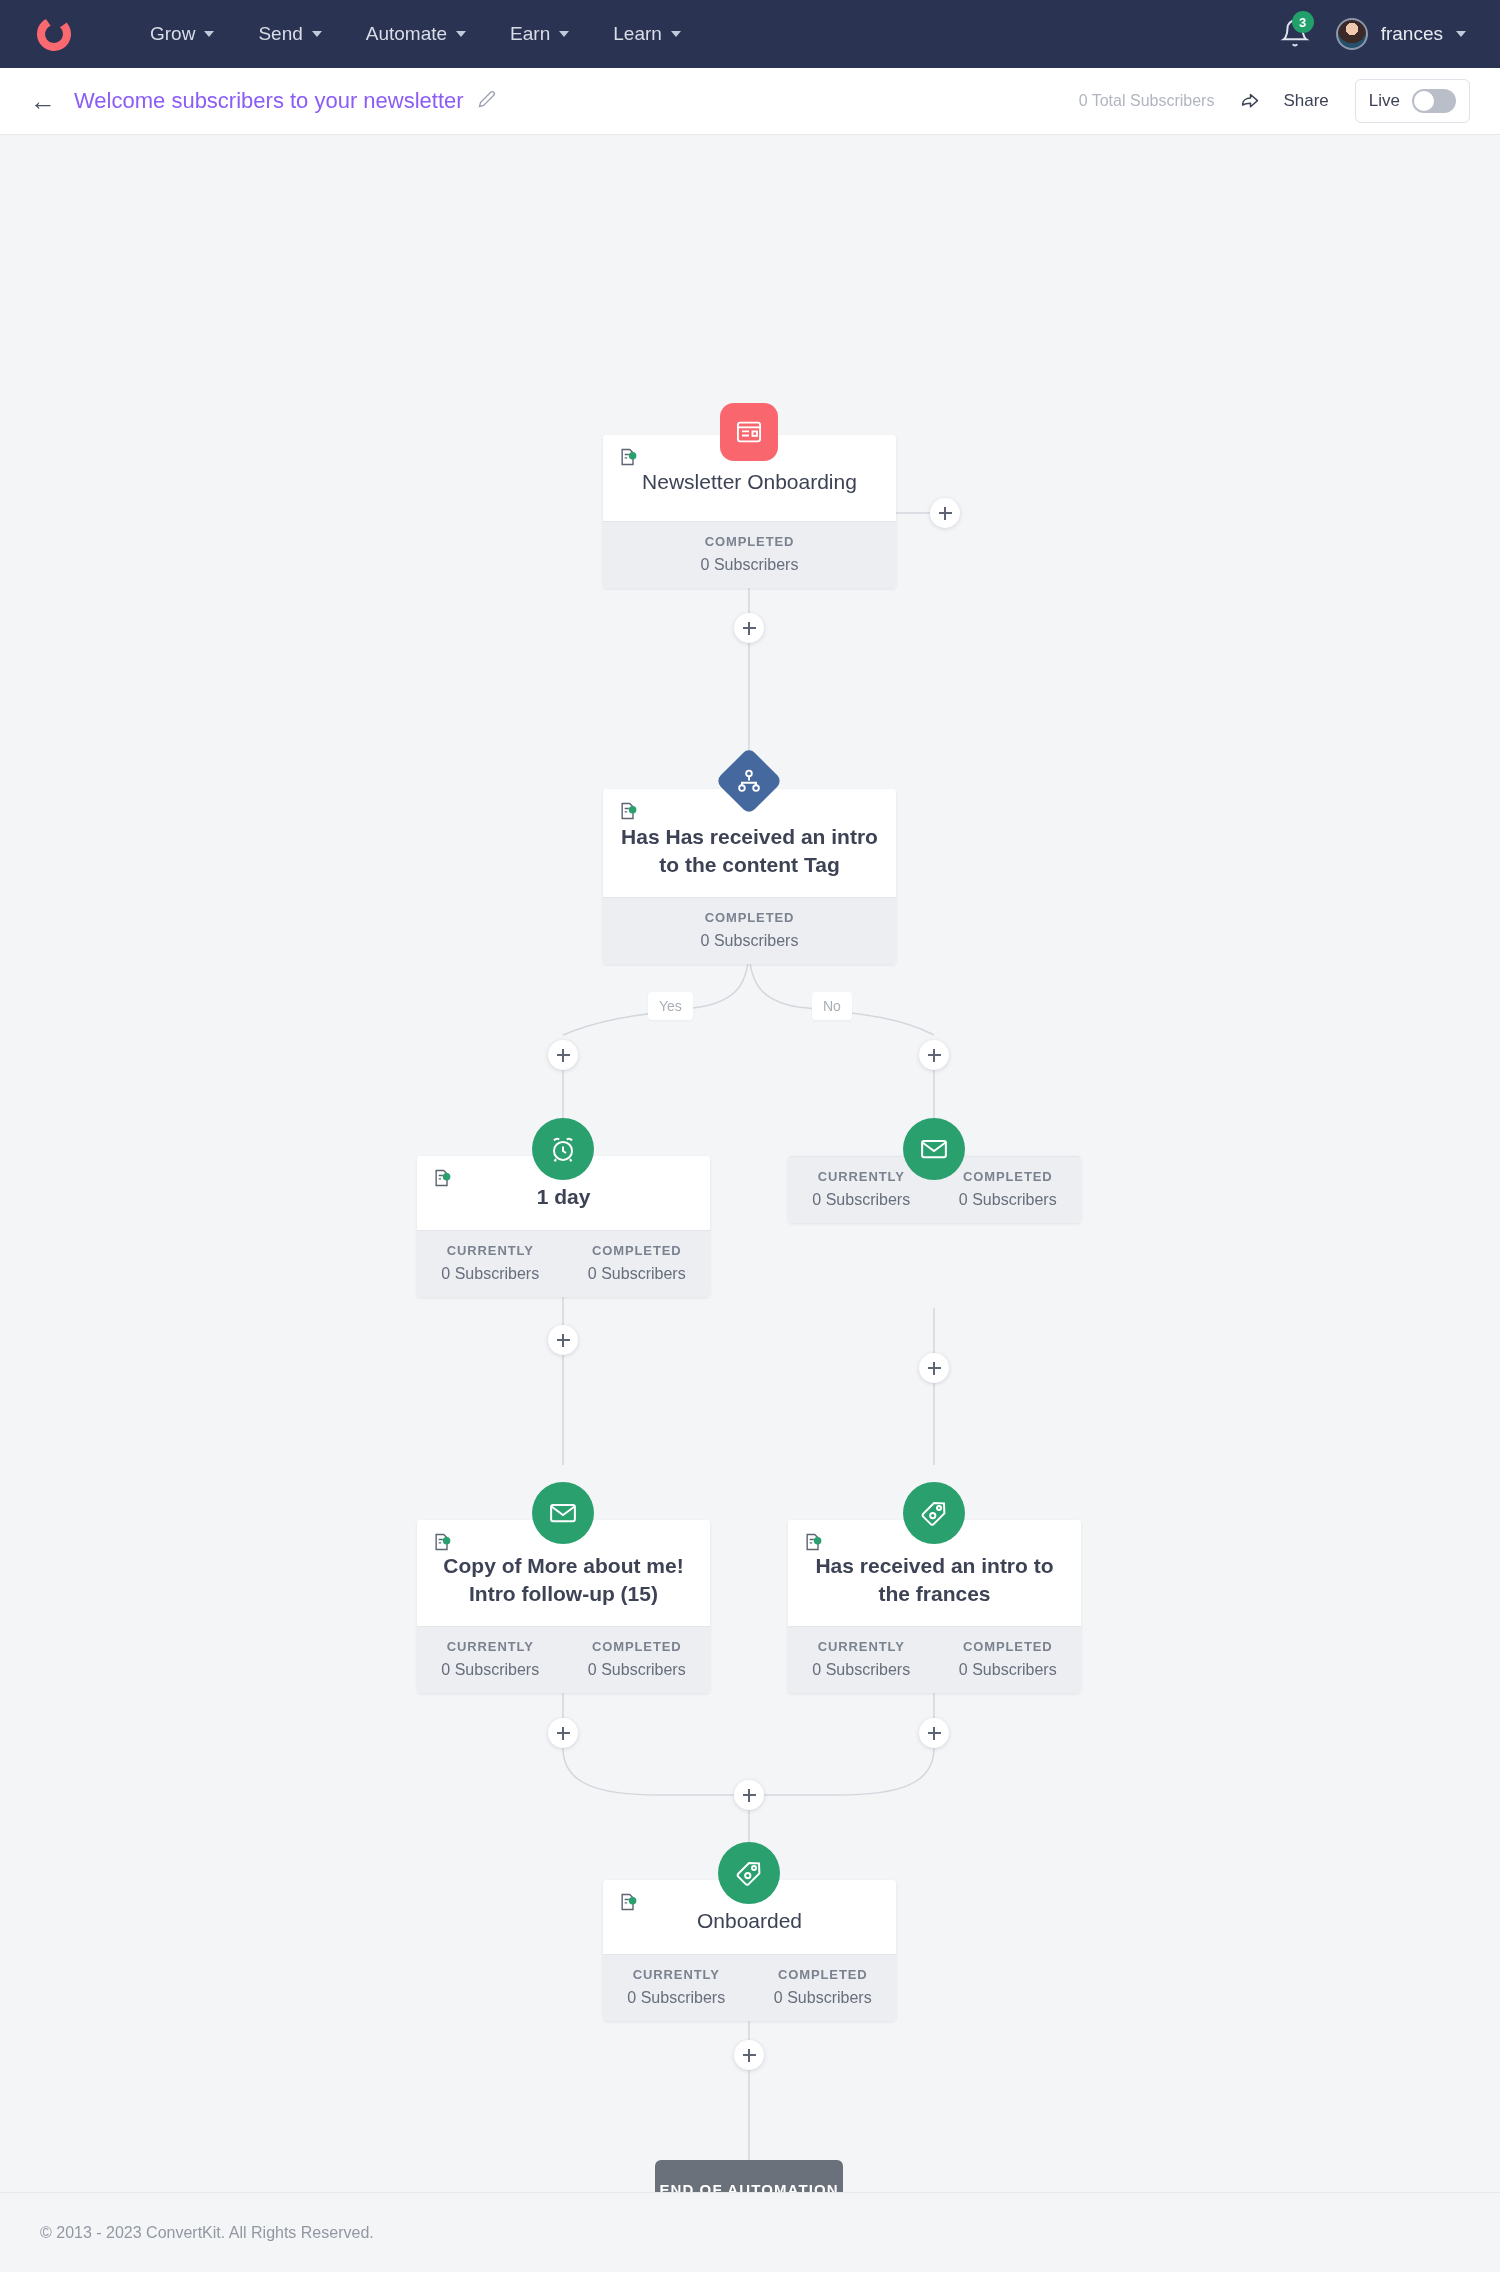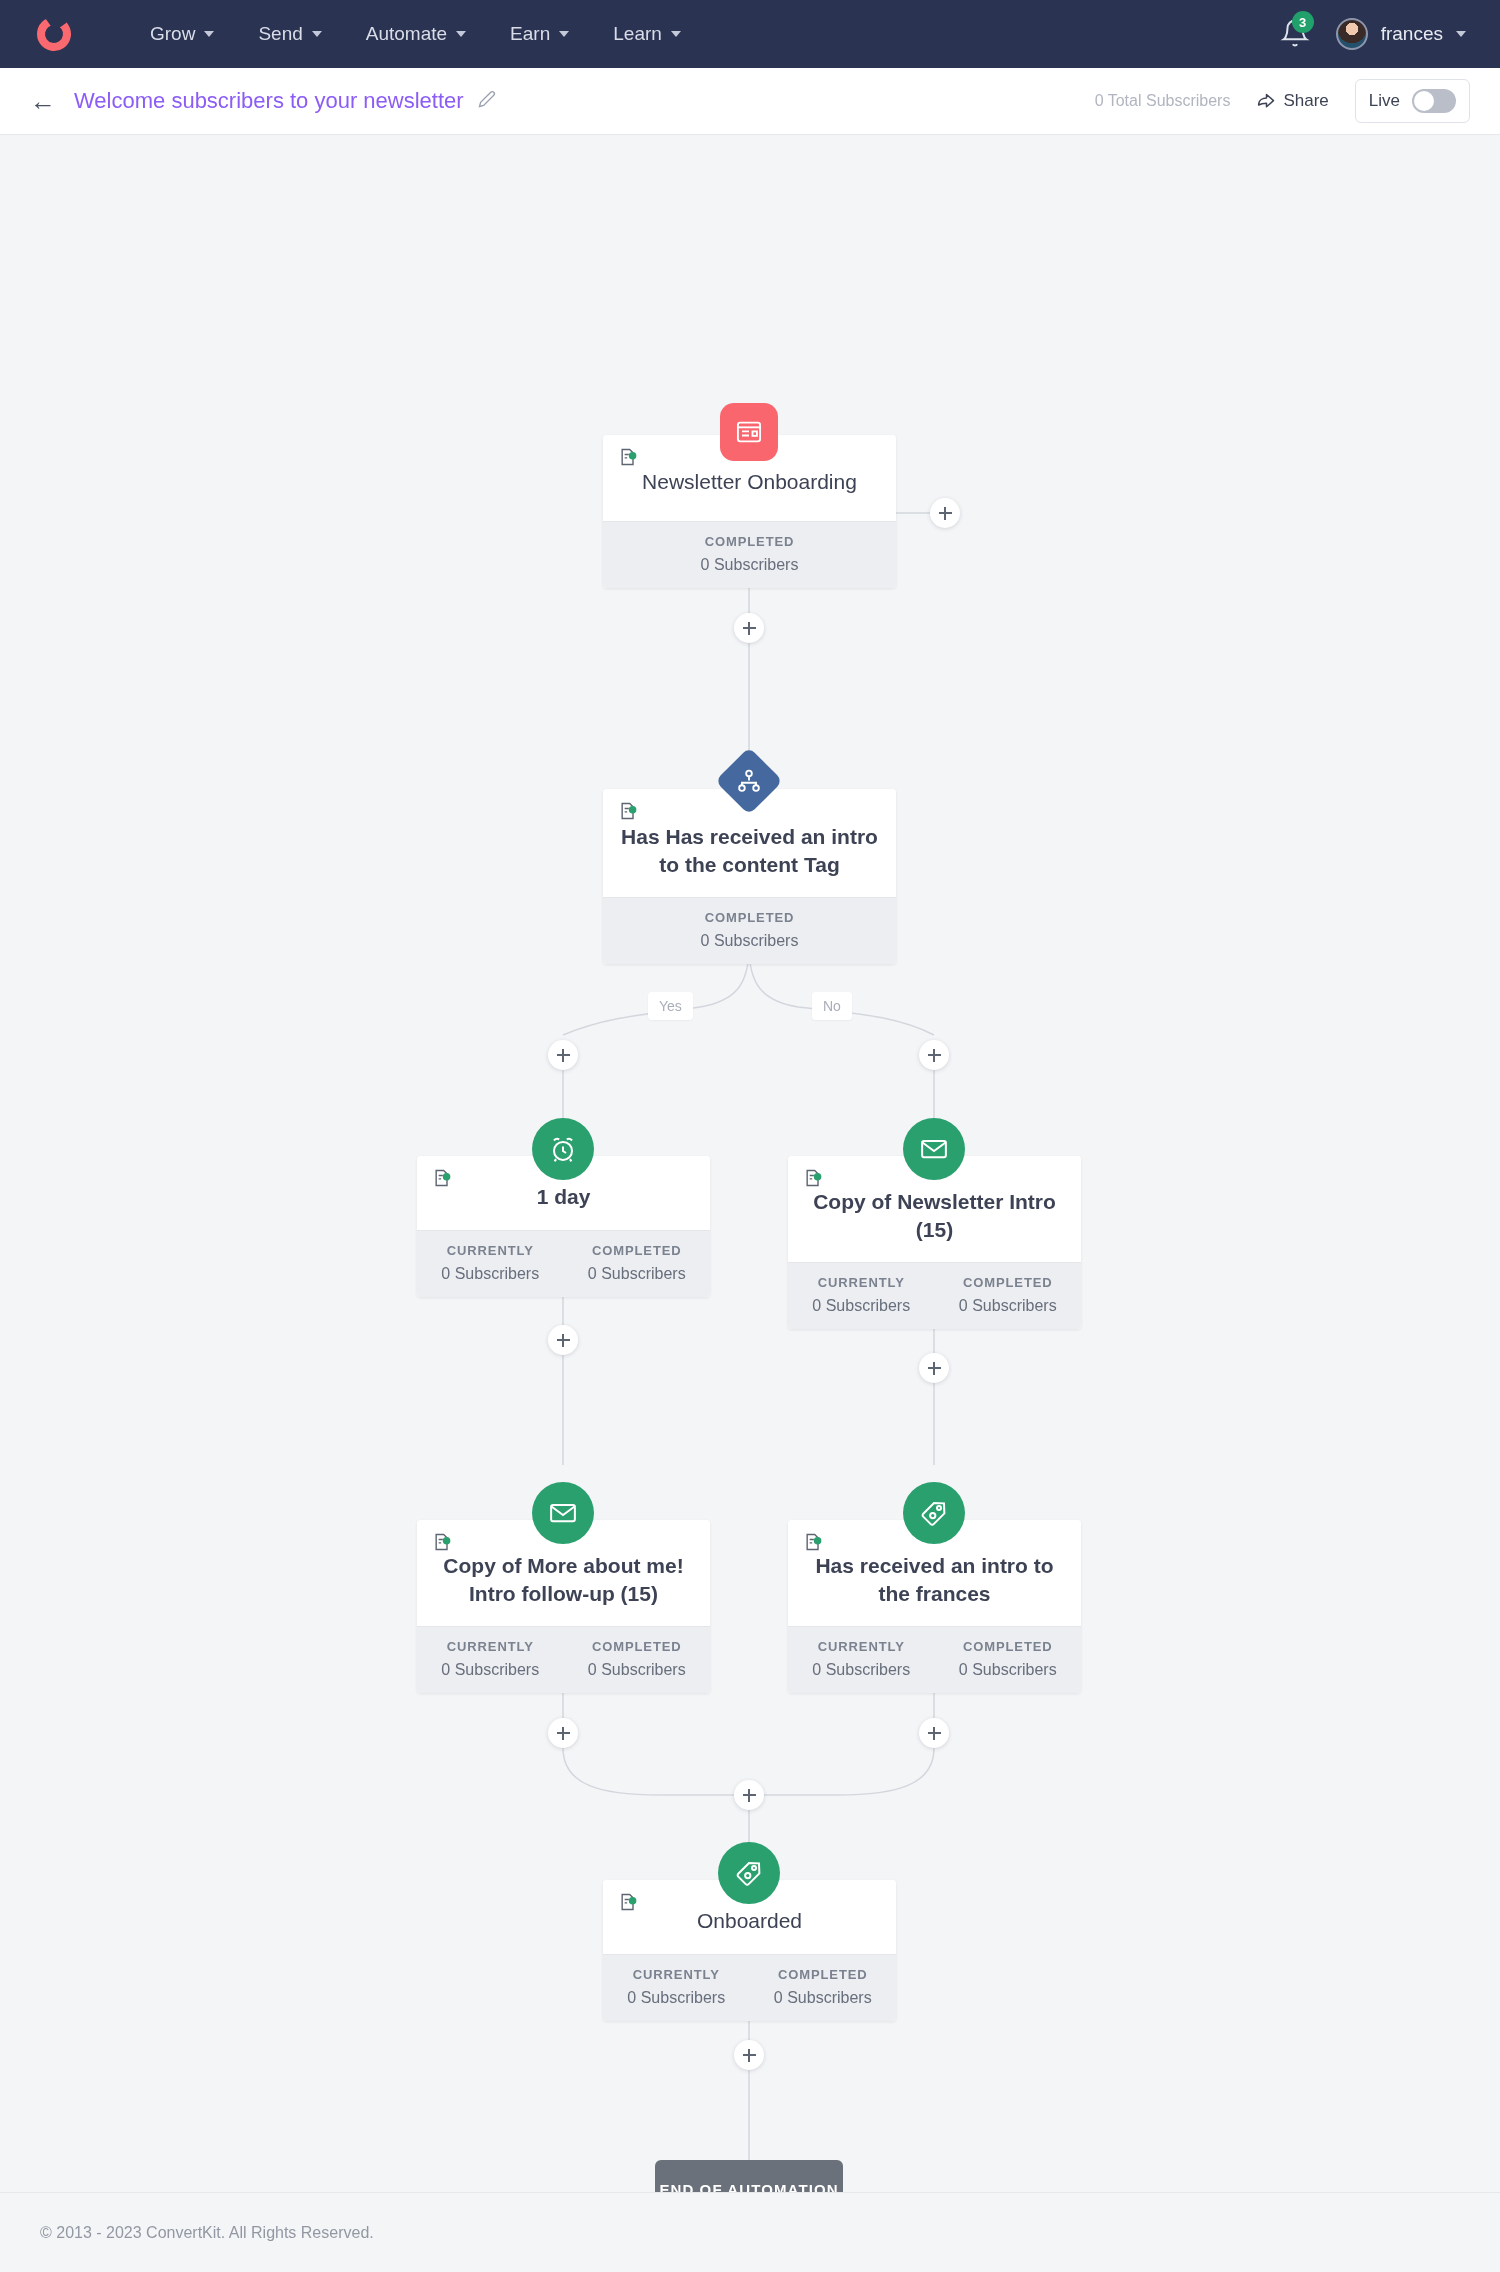--- a/index.html
+++ b/index.html
@@ -97,21 +97,21 @@
     margin-right: 18px; line-height: 1; user-select: none;
   }
   .page-title { font-size: 22px; color: #8b5cf6; }
   .edit-pencil {
     margin-left: 14px; color: #9aa0ae; font-size: 17px; cursor: pointer;
     display: inline-block; transform: rotate(0deg);
   }
   .sub-right { margin-left: auto; display: flex; align-items: center; gap: 26px; }
   .total-subs { color: #b0b5bf; font-size: 16px; }
   .share-btn {
-    display: flex; align-items: center; gap: 6px;
+    display: flex; align-items: center; gap: 22px;
     font-size: 17px; color: #3d4355; cursor: pointer;
   }
   .live-box {
     border: 1px solid #dfe2e8;
     border-radius: 6px;
     background: #fff;
     padding: 9px 13px;
     display: flex; align-items: center; gap: 12px;
     cursor: pointer;
   }
@@ -455,30 +455,20 @@
   <div class="badge-icon badge-circle" style="left:532px; top:983px;">
     <svg width="30" height="30" viewBox="0 0 24 24" fill="none" stroke="#fff" stroke-width="1.6">
       <circle cx="12" cy="13.5" r="7.2"></circle>
       <path d="M12 10v3.6l2.4 1.6"></path>
       <path d="M4.8 5.2a3.4 3.4 0 0 1 4.2-.9M19.2 5.2a3.4 3.4 0 0 0-4.2-.9"></path>
       <path d="M6.5 20.2l-1.3 1.6M17.5 20.2l1.3 1.6"></path>
     </svg>
   </div>
 
   <div class="node" style="left:788px; top:1021px; width:293px;">
-    <div class="node-body" style="padding-top:32px;">
-      <span class="rpt-icon">
-        <svg width="22" height="20" viewBox="0 0 24 24" fill="none" stroke="#5d6472" stroke-width="1.7">
-          <path d="M5 3h9l4 4v14H5z"></path>
-          <path d="M8 9h5M8 13h3"></path>
-          <circle cx="17.5" cy="10.5" r="4.5" fill="#2aa06e" stroke="none"></circle>
-        </svg>
-      </span>
-      <div class="node-title" style="font-weight:600;">Copy of Newsletter Intro (15)</div>
-    </div>
     <div class="node-foot">
       <div class="foot-col">
         <div class="foot-label">CURRENTLY</div>
         <div class="foot-val">0 Subscribers</div>
       </div>
       <div class="foot-col">
         <div class="foot-label">COMPLETED</div>
         <div class="foot-val">0 Subscribers</div>
       </div>
     </div>

